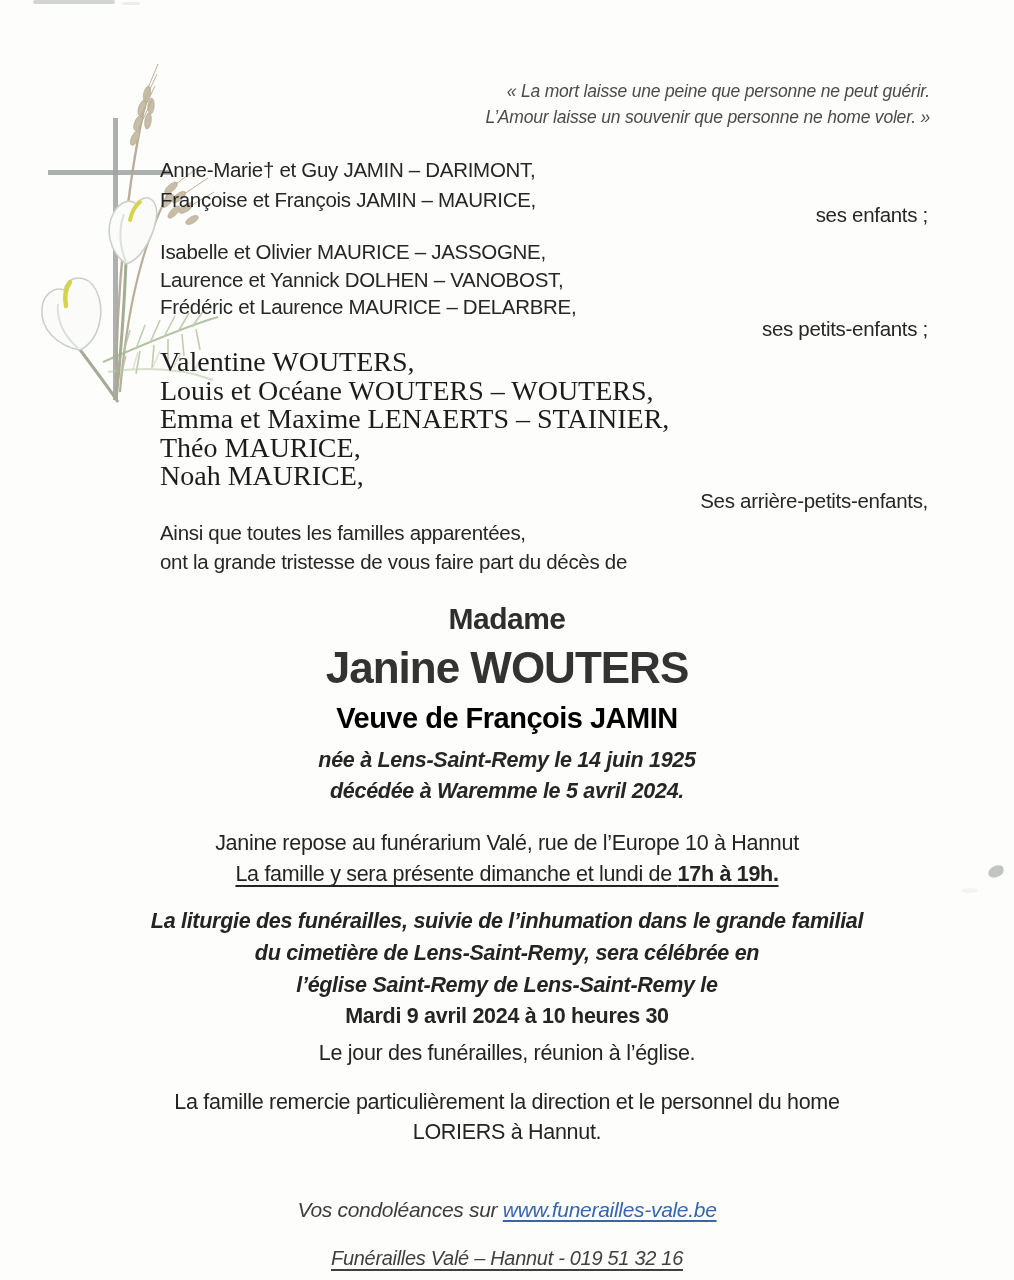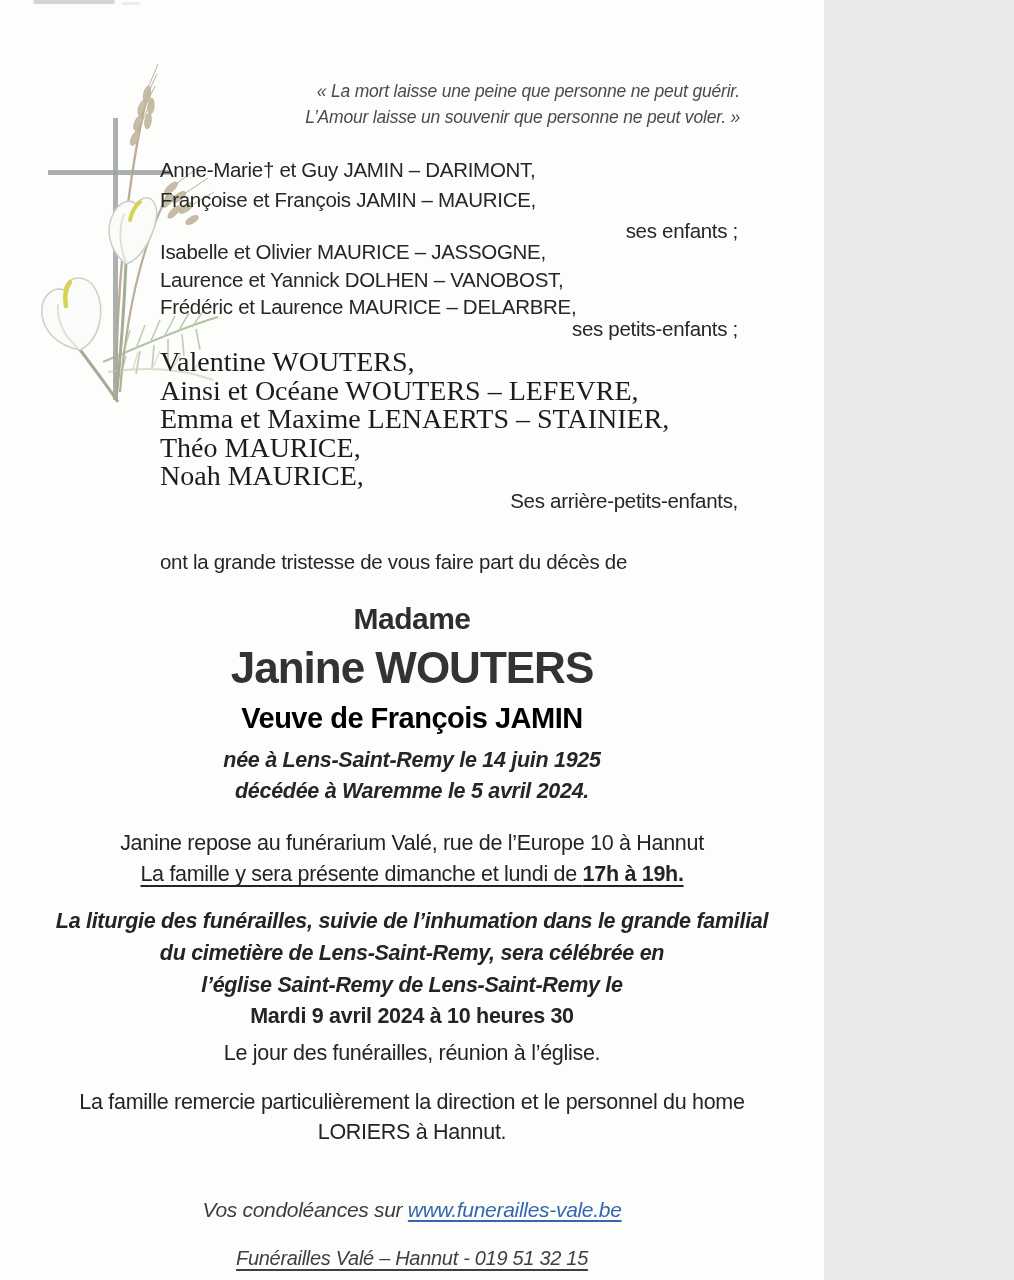--- a/index.html
+++ b/index.html
@@ -1,19 +1,19 @@
 <!DOCTYPE html>
 <html><head>
 <meta charset="utf-8">
 <style>
   * { margin:0; padding:0; box-sizing:border-box; }
   html,body { background:#e9e9e9; }
   body { width:1014px; height:1280px; position:relative; }
   .page {
-    position:absolute; left:0; top:0; width:824px; height:1280px;
+    position:absolute; left:0; top:0; width:1014px; height:1280px;
     background:#fdfdfc; overflow:hidden;
     font-family:"Liberation Sans", sans-serif; color:#232323;
   }
   .abs { position:absolute; white-space:nowrap; }
   .sans { font-family:"Liberation Sans", sans-serif; letter-spacing:-0.3px; }
   .serif { font-family:"Liberation Serif", serif; letter-spacing:0; }
   .line-l { left:160px; font-size:20.5px; color:#262626; }
   .line-r { right:86px; text-align:right; font-size:20.5px; color:#262626; }
   .serif-line { left:160px; font-size:28px; color:#1c1c1c; }
   .center { left:0; width:100%; text-align:center; white-space:nowrap; }
@@ -134,39 +134,40 @@
 
     <g filter="url(#soft)">
       <path d="M72,288 C50,284 32,268 34,246 C35,233 46,224 56,228 C60,212 80,212 88,228 C98,248 92,278 72,288 Z" fill="#fbfbfa" stroke="#c9cfc9" stroke-width="1.5"></path>
       <path d="M70,286 C58,276 48,260 50,242" stroke="#dde1dc" stroke-width="2" fill="none"></path>
       <path d="M58,244 C56,234 58,226 62,220" stroke="#d6d34e" stroke-width="4.5" fill="none" stroke-linecap="round"></path>
     </g>
   </svg>
 
   <div class="quote">
     <div>« La mort laisse une peine que personne ne peut guérir.</div>
-    <div>L’Amour laisse un souvenir que personne ne peut voler. »</div>
+    <div>L’Amour laisse un souvenir que personne ne home voler. »</div>
   </div>
 
   <div class="abs sans line-l" style="top:158px">Anne-Marie† et Guy JAMIN – DARIMONT,</div>
   <div class="abs sans line-l" style="top:188px">Françoise et François JAMIN – MAURICE,</div>
-  <div class="abs sans line-r" style="top:219px">ses enfants ;</div>
+  <div class="abs sans line-r" style="top:203px">ses enfants ;</div>
 
   <div class="abs sans line-l" style="top:240px">Isabelle et Olivier MAURICE – JASSOGNE,</div>
   <div class="abs sans line-l" style="top:268px">Laurence et Yannick DOLHEN – VANOBOST,</div>
   <div class="abs sans line-l" style="top:295px">Frédéric et Laurence MAURICE – DELARBRE,</div>
   <div class="abs sans line-r" style="top:317px">ses petits-enfants ;</div>
 
   <div class="abs serif serif-line" style="top:346px">Valentine WOUTERS,</div>
-  <div class="abs serif serif-line" style="top:375px">Ainsi et Océane WOUTERS – LEFEVRE,</div>
+  <div class="abs serif serif-line" style="top:375px">Louis et Océane WOUTERS – WOUTERS,</div>
   <div class="abs serif serif-line" style="top:403px">Emma et Maxime LENAERTS – STAINIER,</div>
   <div class="abs serif serif-line" style="top:432px">Théo MAURICE,</div>
   <div class="abs serif serif-line" style="top:460px">Noah MAURICE,</div>
   <div class="abs sans line-r" style="top:489px">Ses arrière-petits-enfants,</div>
 
+  <div class="abs sans line-l" style="top:521px">Ainsi que toutes les familles apparentées,</div>
   <div class="abs sans line-l" style="top:550px">ont la grande tristesse de vous faire part du décès de</div>
 
   <div class="abs sans center title-madame">Madame</div>
   <div class="abs sans center title-name">Janine WOUTERS</div>
   <div class="abs sans center title-widow">Veuve de François JAMIN</div>
   <div class="abs sans center title-dates" style="top:748px">née à Lens-Saint-Remy le 14 juin 1925</div>
   <div class="abs sans center title-dates" style="top:779px">décédée à Waremme le 5 avril 2024.</div>
 
   <div class="abs sans center body-line" style="top:831px">Janine repose au funérarium Valé, rue de l’Europe 10 à Hannut</div>
   <div class="abs sans center body-line underlined" style="top:862px">
@@ -179,20 +180,20 @@
   <div class="abs sans center body-line body-bold" style="top:1004px">Mardi 9 avril 2024 à 10 heures 30</div>
 
   <div class="abs sans center body-line" style="top:1041px">Le jour des funérailles, réunion à l’église.</div>
   <div class="abs sans center body-line" style="top:1090px">La famille remercie particulièrement la direction et le personnel du home</div>
   <div class="abs sans center body-line" style="top:1120px">LORIERS à Hannut.</div>
 
   <div class="abs sans center condolences">
     <span>Vos condoléances sur </span><span class="weblink">www.funerailles-vale.be</span>
   </div>
 
-  <div class="abs sans center footer-line">Funérailles Valé  –  Hannut - 019 51 32 15</div>
+  <div class="abs sans center footer-line">Funérailles Valé  –  Hannut - 019 51 32 16</div>
 
   <div class="smudge smudge-top1"></div>
   <div class="smudge smudge-top2"></div>
   <div class="smudge smudge-right1"></div>
   <div class="smudge smudge-right2"></div>
 
 </div>
 
 </body></html>

